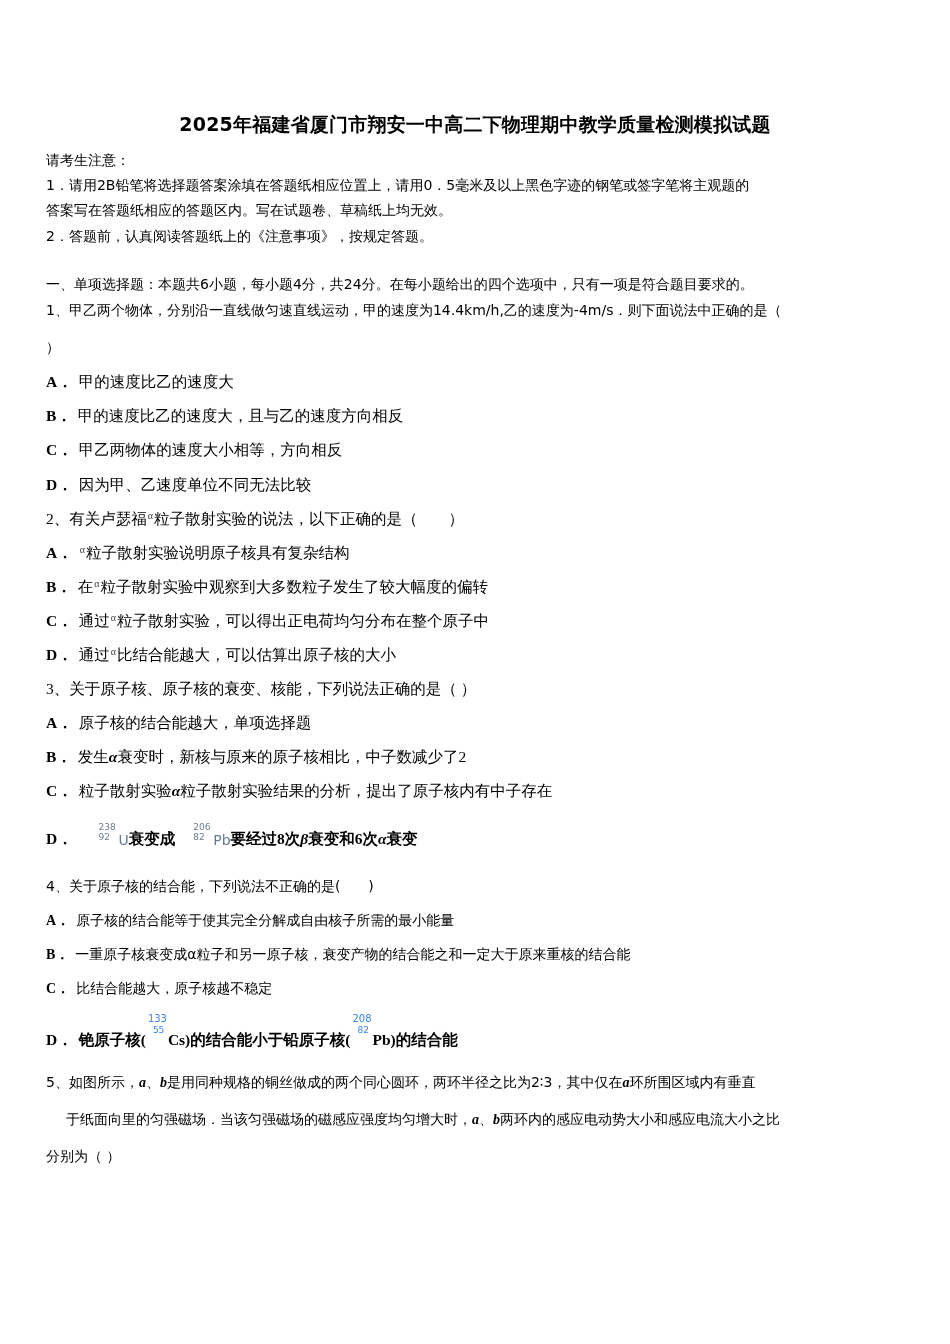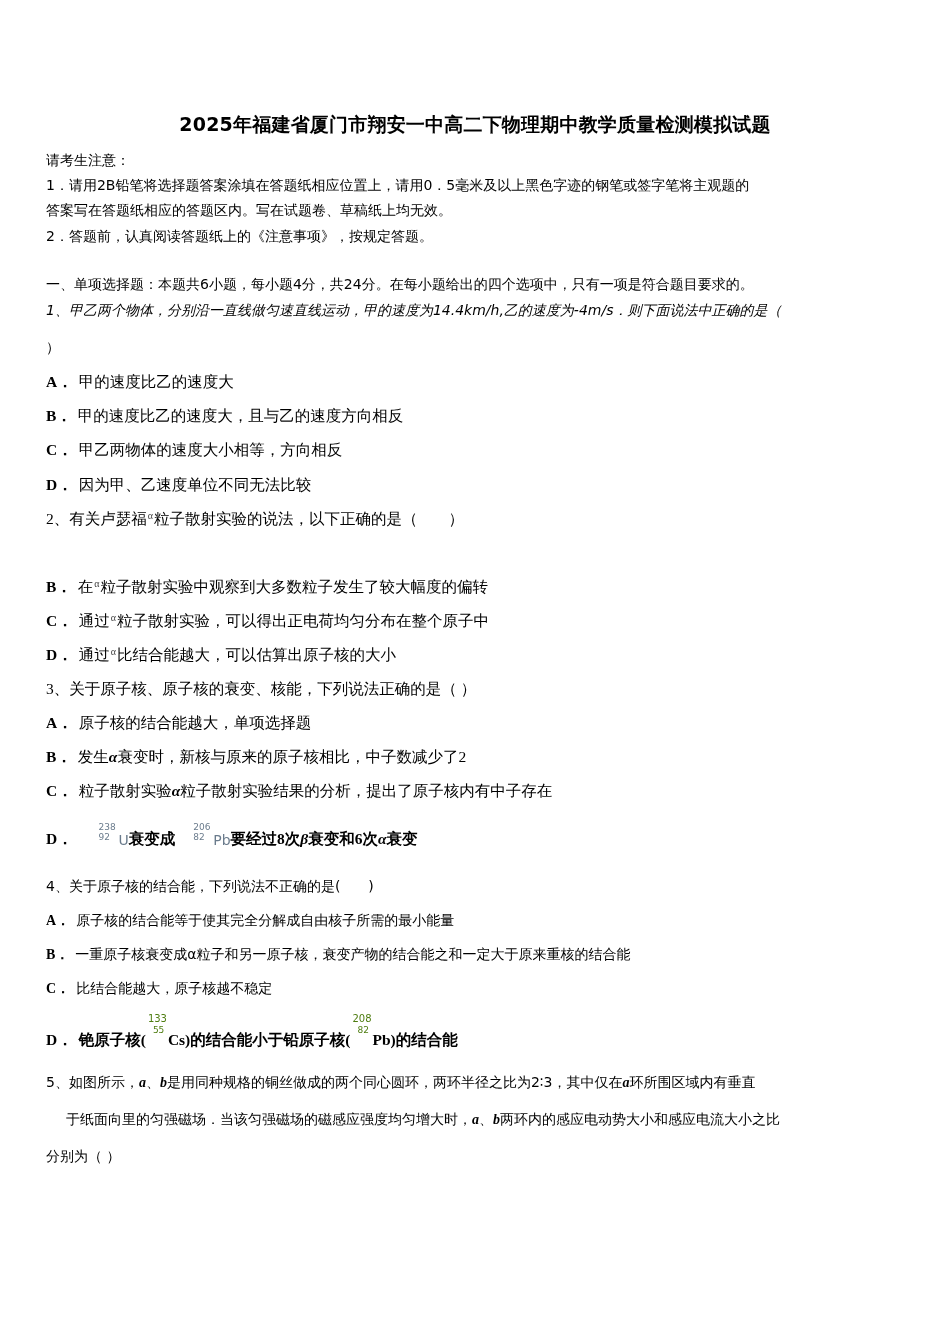--- a/index.html
+++ b/index.html
@@ -10,58 +10,61 @@
   .line { position: absolute; left: 46px; white-space: nowrap; font-size: 15px; }
   .sans { font-family: "DejaVu Sans", sans-serif; font-size: 14px; }
   .serif { font-family: "Liberation Serif", "DejaVu Serif", serif; font-size: 15.5px; }
   .lbl { font-family: "Liberation Serif", serif; font-weight: bold; margin-right: 6px; }
   .alpha-small { font-family: "Liberation Serif", serif; font-size: 10px; color: #444; vertical-align: 5px; margin: 0 1px; }
   .greek { font-family: "Liberation Serif", serif; font-style: italic; font-weight: bold; }
   .iso { display: inline-block; position: relative; vertical-align: middle; font-family: "DejaVu Sans", sans-serif; color: #6a7b8c; }
   .iso .sup { position: absolute; left: 0; top: -8px; font-size: 9px; line-height: 9px; }
   .iso .sub { position: absolute; left: 0; top: 2px; font-size: 9px; line-height: 9px; }
   .iso .sym { font-size: 14px; margin-left: 20px; color: #6a7b8c; }
-  .iso2 { display: inline-block; position: relative; width: 22px; height: 20px; vertical-align: -2px; font-family: "DejaVu Sans", sans-serif; color: #4d7c0f; }
+  .iso2 { display: inline-block; position: relative; width: 22px; height: 20px; vertical-align: -2px; font-family: "DejaVu Sans", sans-serif; color: #3b82f6; }
   .iso2 .sup { position: absolute; left: 2px; top: -14px; font-size: 10px; }
   .iso2 .sub { position: absolute; left: 7px; top: -2px; font-size: 9px; }
   .bold { font-weight: bold; }
   .it { font-style: italic; font-weight: bold; font-family: "Liberation Serif", serif; }
 </style>
 </head>
 <body>
 
 <div class="page">
 
   <div class="title">2025年福建省厦门市翔安一中高二下物理期中教学质量检测模拟试题</div>
 
   <div class="line sans" style="top:152px;">请考生注意：</div>
   <div class="line sans" style="top:177px;">1．请用2B铅笔将选择题答案涂填在答题纸相应位置上，请用0．5毫米及以上黑色字迹的钢笔或签字笔将主观题的</div>
   <div class="line sans" style="top:202px;">答案写在答题纸相应的答题区内。写在试题卷、草稿纸上均无效。</div>
   <div class="line sans" style="top:228px;">2．答题前，认真阅读答题纸上的《注意事项》，按规定答题。</div>
 
   <div class="line sans" style="top:276px;">一、单项选择题：本题共6小题，每小题4分，共24分。在每小题给出的四个选项中，只有一项是符合题目要求的。</div>
 
-  <div class="line sans" style="top:302px;font-style:italic;">1、甲乙两个物体，分别沿一直线做匀速直线运动，甲的速度为14.4km/h,乙的速度为-4m/s．则下面说法中正确的是（</div>
+  <div class="line sans" style="top:302px;">1、甲乙两个物体，分别沿一直线做匀速直线运动，甲的速度为14.4km/h,乙的速度为-4m/s．则下面说法中正确的是（</div>
   <div class="line sans" style="top:339px;">）</div>
 
   <div class="line serif" style="top:372px;">
     <span class="lbl">A．</span><span>甲的速度比乙的速度大</span>
   </div>
   <div class="line serif" style="top:406px;">
     <span class="lbl">B．</span><span>甲的速度比乙的速度大，且与乙的速度方向相反</span>
   </div>
   <div class="line serif" style="top:440px;">
     <span class="lbl">C．</span><span>甲乙两物体的速度大小相等，方向相反</span>
   </div>
   <div class="line serif" style="top:475px;">
     <span class="lbl">D．</span><span>因为甲、乙速度单位不同无法比较</span>
   </div>
 
   <div class="line serif" style="top:509px;">
     <span>2、有关卢瑟福</span><span class="alpha-small">α</span><span>粒子散射实验的说法，以下正确的是（　　）</span>
+  </div>
+  <div class="line serif" style="top:543px;">
+    <span class="lbl">A．</span><span></span><span class="alpha-small">α</span><span>粒子散射实验说明原子核具有复杂结构</span>
   </div>
   <div class="line serif" style="top:611px;">
     <span class="lbl">C．</span><span>通过</span><span class="alpha-small">α</span><span>粒子散射实验，可以得出正电荷均匀分布在整个原子中</span>
   </div>
   <div class="line serif" style="top:577px;">
     <span class="lbl">B．</span><span>在</span><span class="alpha-small">α</span><span>粒子散射实验中观察到大多数粒子发生了较大幅度的偏转</span>
   </div>
   <div class="line serif" style="top:645px;">
     <span class="lbl">D．</span><span>通过</span><span class="alpha-small">α</span><span>比结合能越大，可以估算出原子核的大小</span>
   </div>

